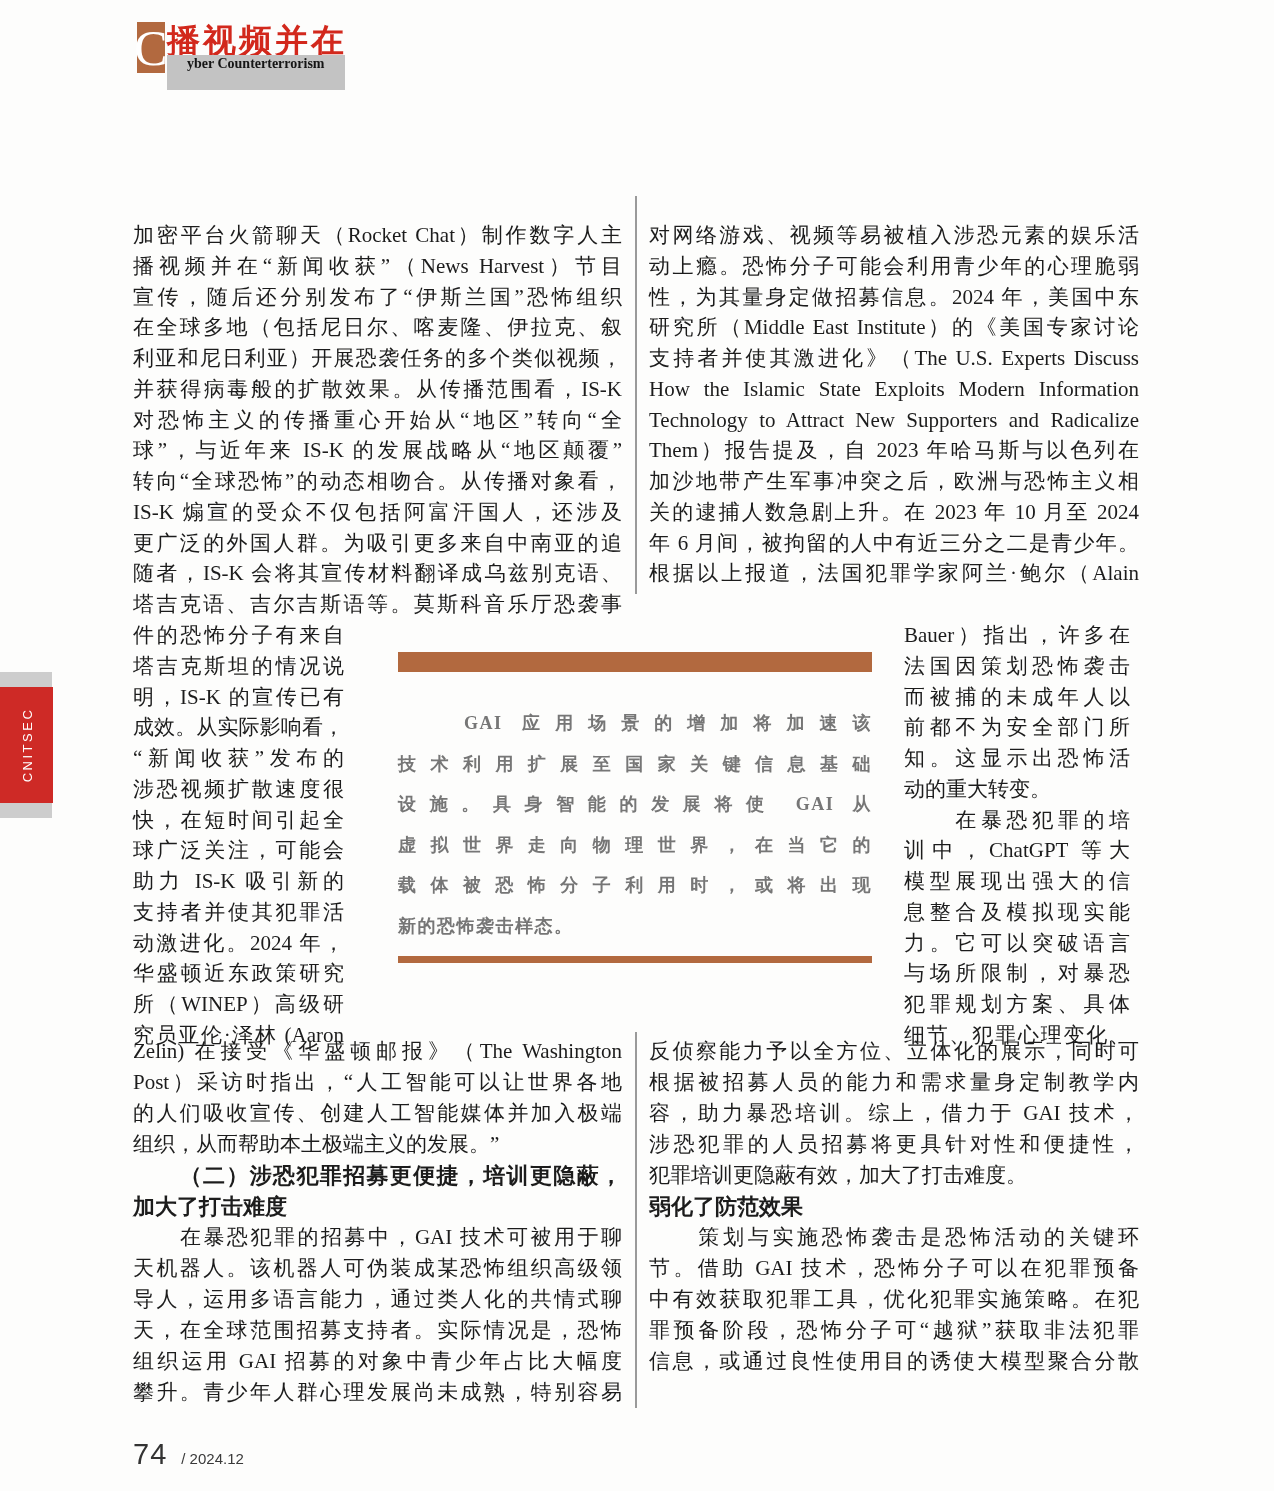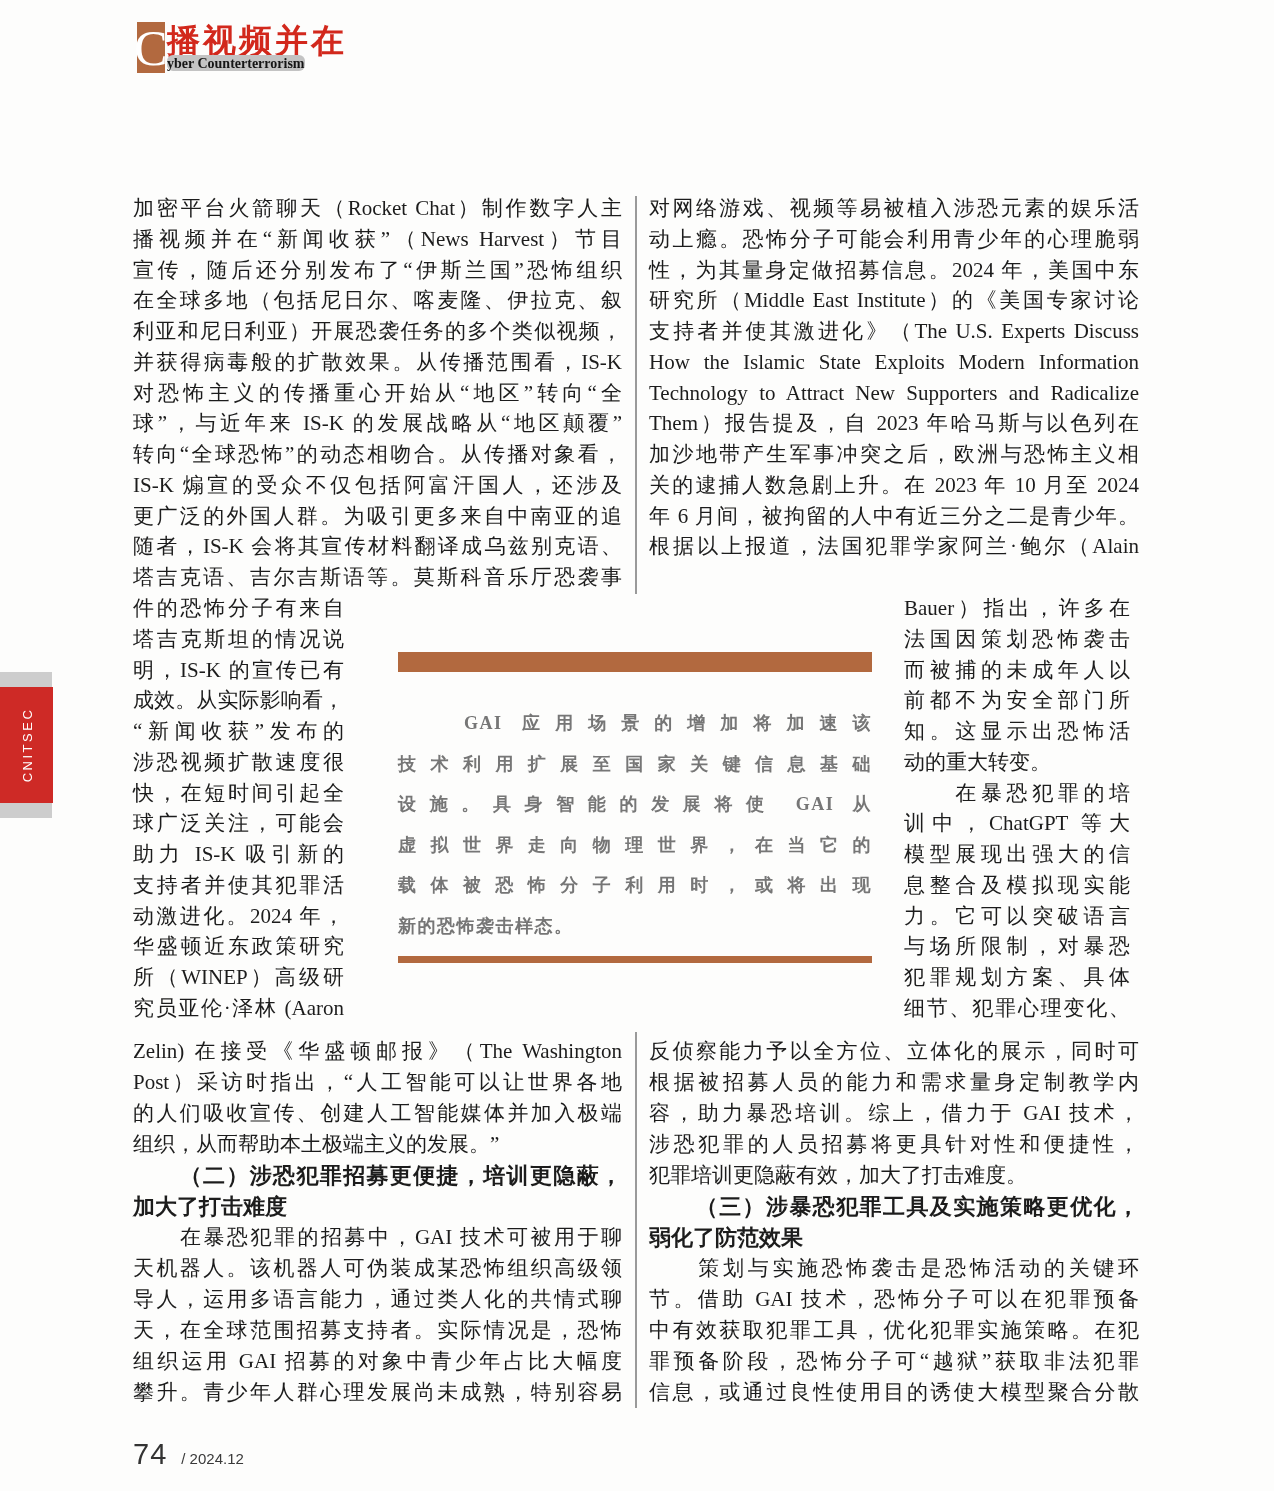--- a/index.html
+++ b/index.html
@@ -14,43 +14,43 @@
   .logo-c {
     position:absolute; left:50%; top:50%; transform:translate(-50%,-50%);
     font-family:"Liberation Serif","DejaVu Serif",serif; font-size:50px; line-height:50px; color:#ffffff;
   }
   .logo-title {
     position:absolute; left:167px; top:19px;
     font-family:"Liberation Sans","DejaVu Sans",sans-serif; font-weight:700;
     font-size:33px; letter-spacing:3px; color:var(--logo-red); white-space:nowrap;
   }
   .logo-sub {
-    position:absolute; left:167px; top:55px; height:16px; background:#c3c3c3;
+    position:absolute; left:167px; top:55px; height:35px; background:#c3c3c3;
     font-family:"Liberation Serif","DejaVu Serif",serif; font-weight:700;
-    font-size:14px; line-height:17px; color:#151515; padding:0 0; white-space:nowrap;border-radius:6px;
+    font-size:14px; line-height:17px; color:#151515; padding:0 20px; white-space:nowrap;
   }
 
   
   .side-gray { position:absolute; left:0; top:672px; width:52px; height:146px; background:#cdcdcd; }
   .side-red  { position:absolute; left:0; top:687px; width:53px; height:116px; background:var(--sidebar-red); }
   .side-label {
     position:absolute; left:50%; top:50%;
     transform:translate(-50%,-50%) rotate(-90deg); white-space:nowrap;
     color:#ffffff; font-family:"Liberation Sans","DejaVu Sans",sans-serif;
     font-size:13px; letter-spacing:2.5px;
   }
 
   
   .divider { position:absolute; left:635px; width:2px; background:#9a9a9a; }
   .divider.top    { top:196px;  height:398px; }
   .divider.bottom { top:1032px; height:376px; }
 
   
   .block { position:absolute; font-size:21px; color:#1c1c1c; }
-  .lh-top { line-height:30.75px; }
+  .lh-top { line-height:30.75px;margin-top:27px; }
   .lh-bot { line-height:31px; }
   .tline { text-align:justify; text-align-last:justify; }
   .endleft .tline:last-child { text-align-last:left; }
   .heading .tline {
     font-family:"Liberation Sans","DejaVu Sans",sans-serif;
     font-weight:700; font-size:22px;
   }
 
   #left-top     { left:133px; top:193px; width:489px; }
   #right-top    { left:649px; top:193px; width:490px; }
@@ -191,21 +191,20 @@
 
   <div id="right-bottom" class="block lh-bot">
     <div class="endleft">
         <div class="tline">反侦察能力予以全方位、立体化的展示，同时可</div>
         <div class="tline">根据被招募人员的能力和需求量身定制教学内</div>
         <div class="tline">容，助力暴恐培训。综上，借力于 GAI 技术，</div>
         <div class="tline">涉恐犯罪的人员招募将更具针对性和便捷性，</div>
         <div class="tline">犯罪培训更隐蔽有效，加大了打击难度。</div>
       </div>
     <div class="endleft heading">
-        <div class="tline">　　（三）涉暴恐犯罪工具及实施策略更优化，</div>
         <div class="tline">弱化了防范效果</div>
       </div>
     <div>
         <div class="tline">　　策划与实施恐怖袭击是恐怖活动的关键环</div>
         <div class="tline">节。借助 GAI 技术，恐怖分子可以在犯罪预备</div>
         <div class="tline">中有效获取犯罪工具，优化犯罪实施策略。在犯</div>
         <div class="tline">罪预备阶段，恐怖分子可“越狱”获取非法犯罪</div>
         <div class="tline">信息，或通过良性使用目的诱使大模型聚合分散</div>
       </div>
   </div>

